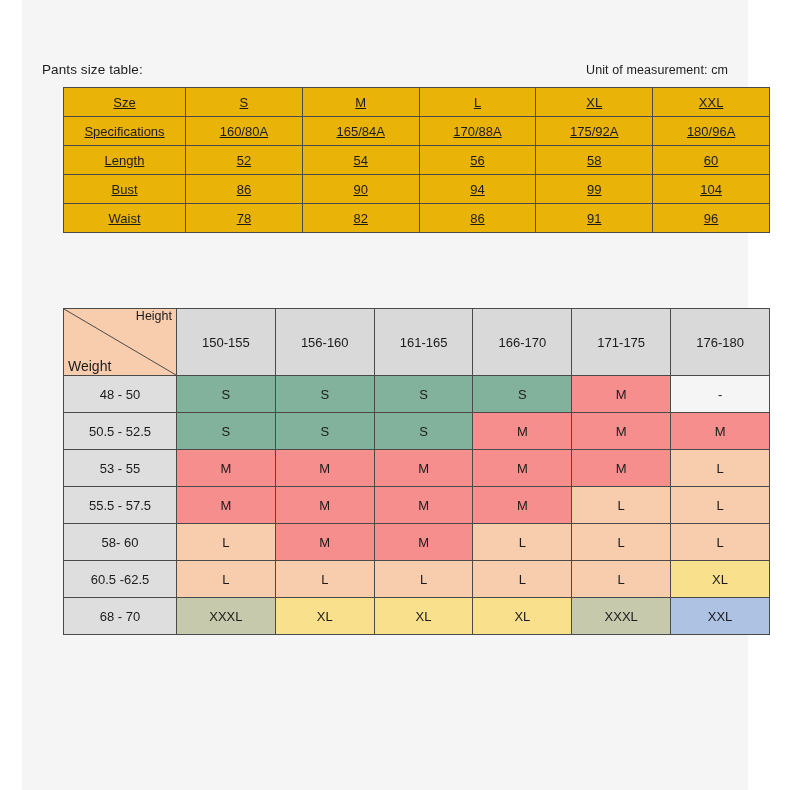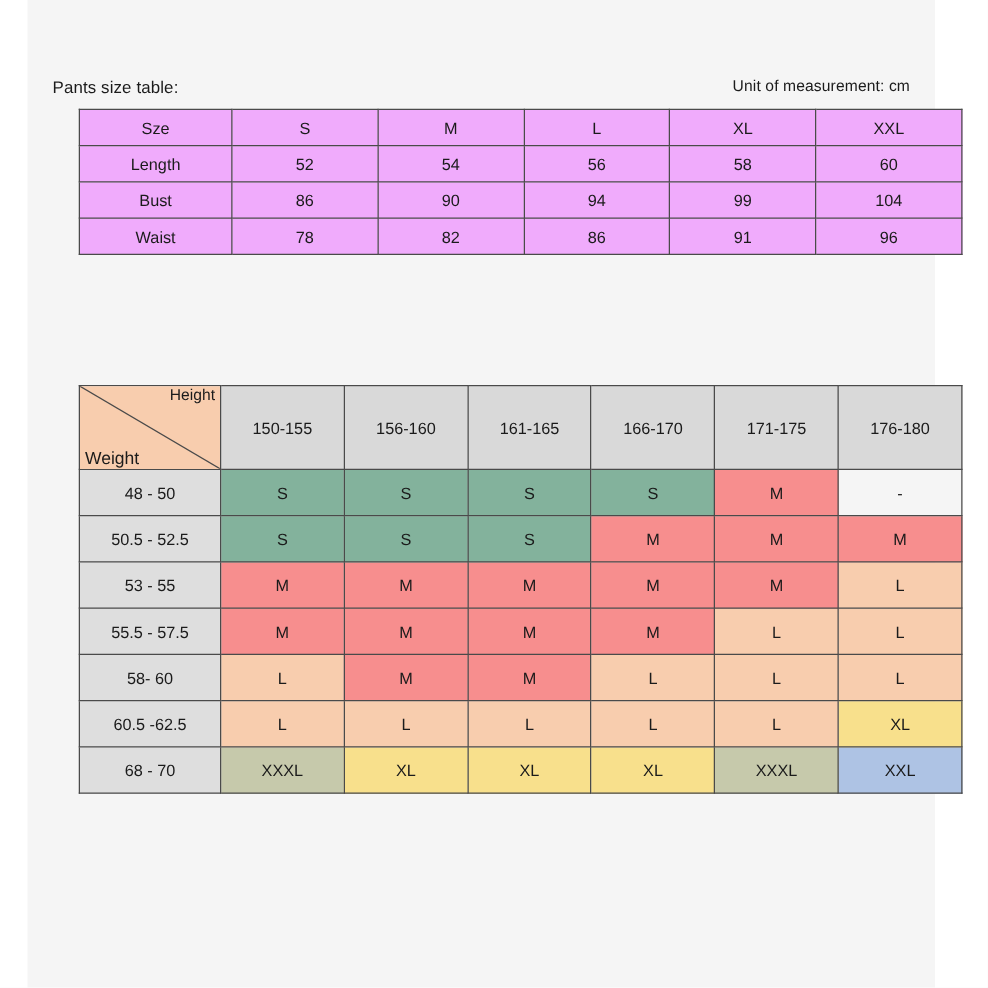--- a/index.html
+++ b/index.html
@@ -23,46 +23,47 @@
     background: #f5f5f5;
   }
 
   
   .caption-row {
     position: absolute;
     left: 20px;
     width: 686px;
     display: flex;
     justify-content: space-between;
-    align-items: flex-start;
+    align-items: center;
     font-size: 13.5px;
     color: #1b1b1b;
     letter-spacing: 0.1px;
   }
   .caption-left { white-space: nowrap; }
   .caption-right { white-space: nowrap; font-size: 12.5px; }
 
   
   #pants-table {
     position: absolute;
     left: 41px;
     top: 87px;
     width: 707px;
     border-collapse: collapse;
     table-layout: fixed;
   }
   #pants-table td {
     border: 1px solid #4a4a4a;
-    background: #f0abfc;
+    background: #eab308;
     height: 28px;
     text-align: center;
     vertical-align: middle;
     font-size: 13px;
     color: #1b1b1b;
     padding: 0 2px;
+    text-decoration: underline;
   }
   #pants-table col.lbl { width: 122px; }
 
   
   #sugg-table {
     position: absolute;
     left: 41px;
     top: 308px;
     width: 707px;
     border-collapse: collapse;
@@ -142,20 +143,28 @@
         <col>
     </colgroup>
     <tbody>
         <tr>
           <td>Sze</td>
           <td>S</td>
           <td>M</td>
           <td>L</td>
           <td>XL</td>
           <td>XXL</td>
+        </tr>
+        <tr>
+          <td>Specifications</td>
+          <td>160/80A</td>
+          <td>165/84A</td>
+          <td>170/88A</td>
+          <td>175/92A</td>
+          <td>180/96A</td>
         </tr>
         <tr>
           <td>Length</td>
           <td>52</td>
           <td>54</td>
           <td>56</td>
           <td>58</td>
           <td>60</td>
         </tr>
         <tr>

